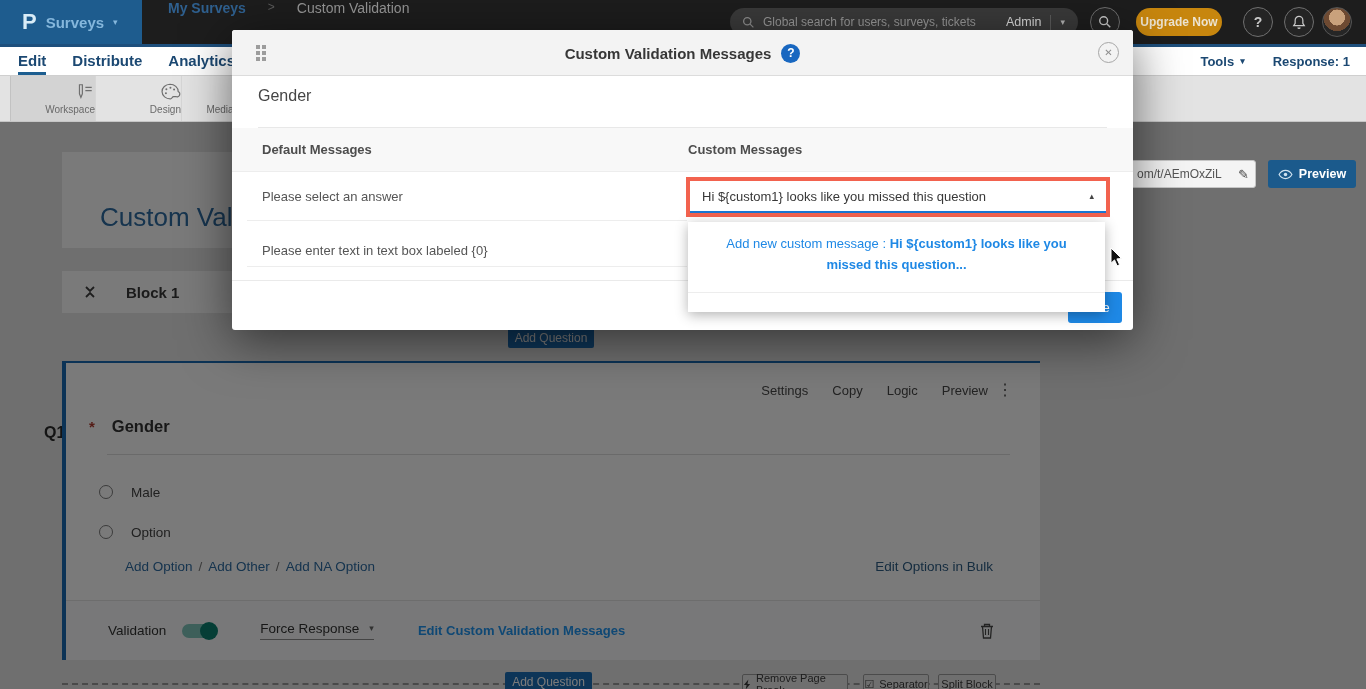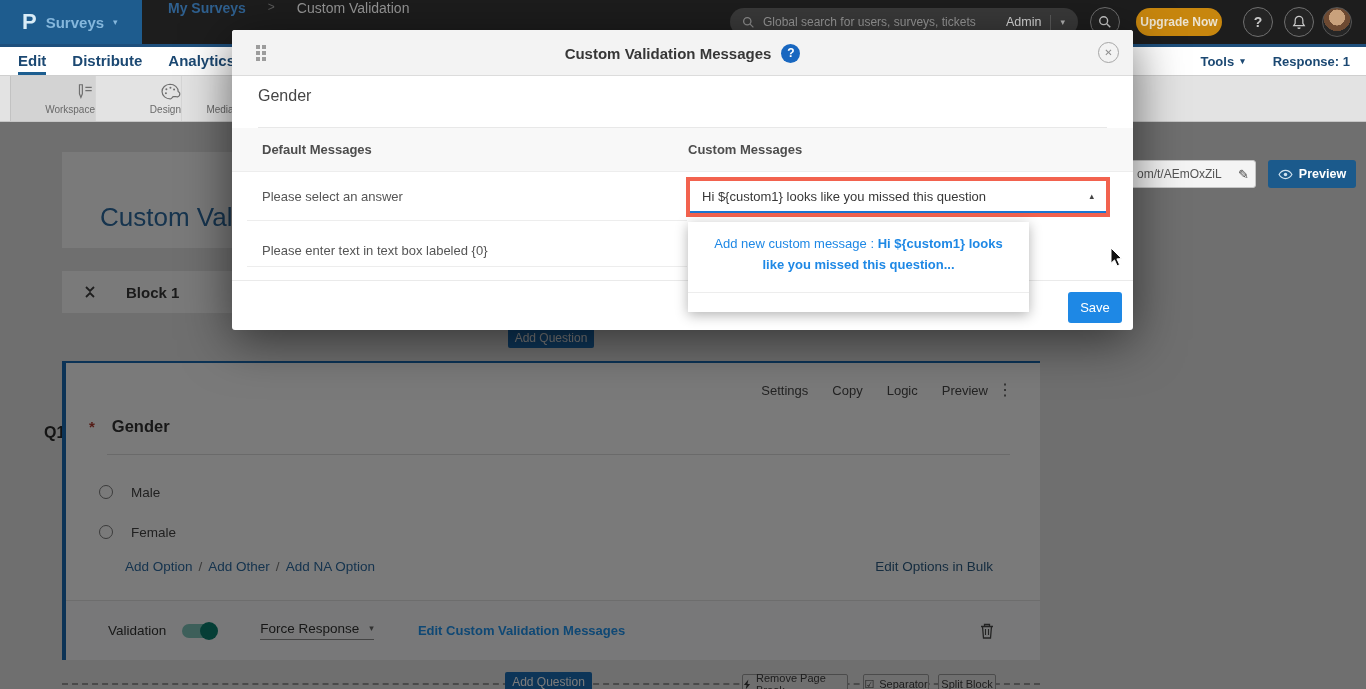--- a/index.html
+++ b/index.html
@@ -112,21 +112,21 @@
   .m-row { position:absolute; left:30px; display:flex; align-items:center; font-size:13px; color:#555; }
   .m-row1 { top:142px; height:48px; } .m-row2 { top:197px; height:46px; }
   .m-rowdiv { position:absolute; left:15px; width:440px; border-top:1px solid #ededed; }
   .m-rowdiv1 { top:190px; } .m-rowdiv2 { top:236px; }
   .m-footdiv { position:absolute; left:0; right:0; top:250px; border-top:1px solid #eaeaea; }
   .save-btn { position:absolute; left:836px; top:262px; width:54px; height:31px; background:#1e88e5; border-radius:3px; color:#fff; font-size:13px; display:flex; align-items:center; justify-content:center; z-index:1; cursor:pointer; }
   .m-select { position:absolute; left:454px; top:147px; width:424px; height:40px; border:4px solid #f2624e; background:#fff; z-index:2; cursor:pointer; }
   .sel-inner { height:100%; border-bottom:2px solid #1976d2; display:flex; align-items:center; justify-content:space-between; padding:0 12px; }
   .sel-text { font-size:13px; color:#383838; white-space:nowrap; }
   .sel-caret { color:#444; }
-  .m-dropdown { position:absolute; left:456px; top:192px; width:341px; height:90px; background:#fff; box-shadow:0 3px 12px rgba(0,0,0,0.3); z-index:3; }
+  .m-dropdown { position:absolute; left:456px; top:192px; width:417px; height:90px; background:#fff; box-shadow:0 3px 12px rgba(0,0,0,0.3); z-index:3; }
   .dd-item { padding:11px 26px 0; text-align:center; font-size:13px; line-height:21px; color:#1e88e5; cursor:pointer; }
   .dd-bold { font-weight:700; }
   .dd-div { position:absolute; left:0; right:0; top:70px; border-top:1px solid #ededed; }
 
   .cursor { position:absolute; left:1110px; top:247px; z-index:300; pointer-events:none; }
   svg { display:block; }
 </style>
 </head>
 <body>
 
@@ -260,21 +260,21 @@
       <span class="q-title">Gender</span>
     </div>
     <div class="q-title-div"></div>
 
     <div class="opt-row" style="top:115px;">
       <span class="radio"></span>
       <span class="opt-label">Male</span>
     </div>
     <div class="opt-row" style="top:155px;">
       <span class="radio"></span>
-      <span class="opt-label">Female</span>
+      <span class="opt-label">Option</span>
     </div>
 
     <div class="q-links">
       <span class="qlink">Add Option</span><span class="qsep">/</span><span class="qlink">Add Other</span><span class="qsep">/</span><span class="qlink">Add NA Option</span>
     </div>
     <div class="bulk-link">Edit Options in Bulk</div>
 
     <div class="v-row">
       <span class="v-label">Validation</span>
       <span class="toggle">

